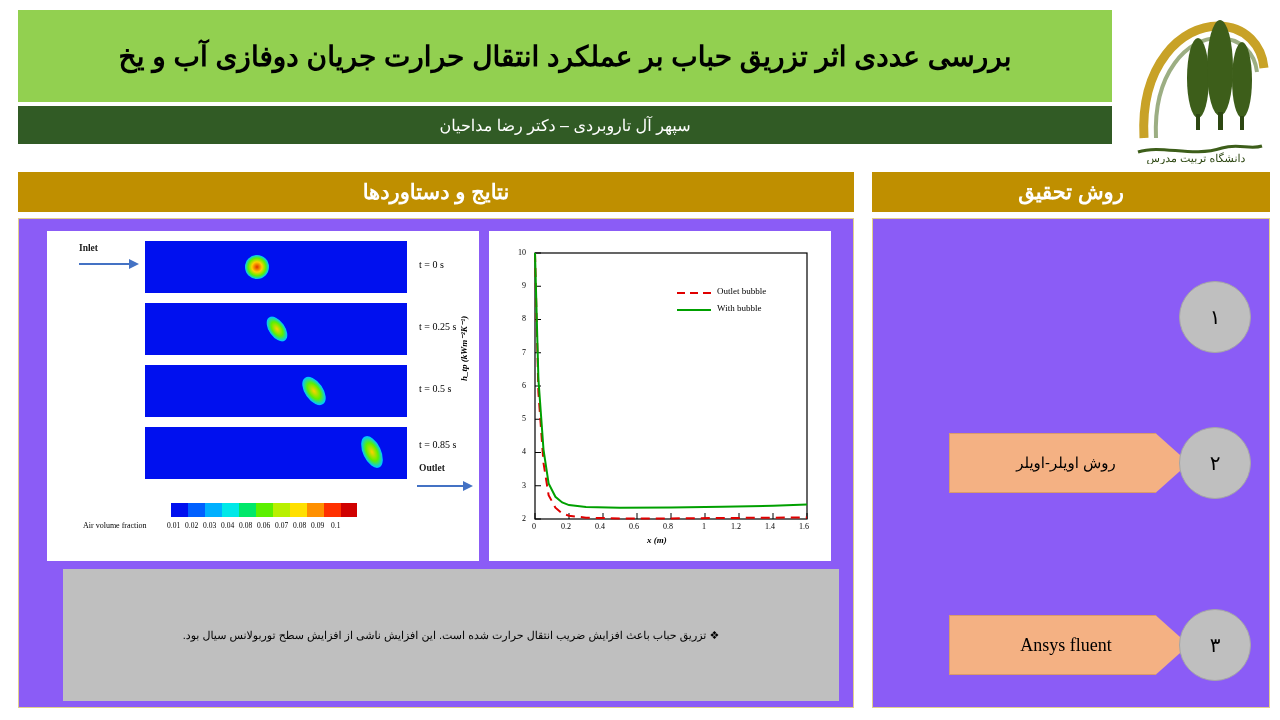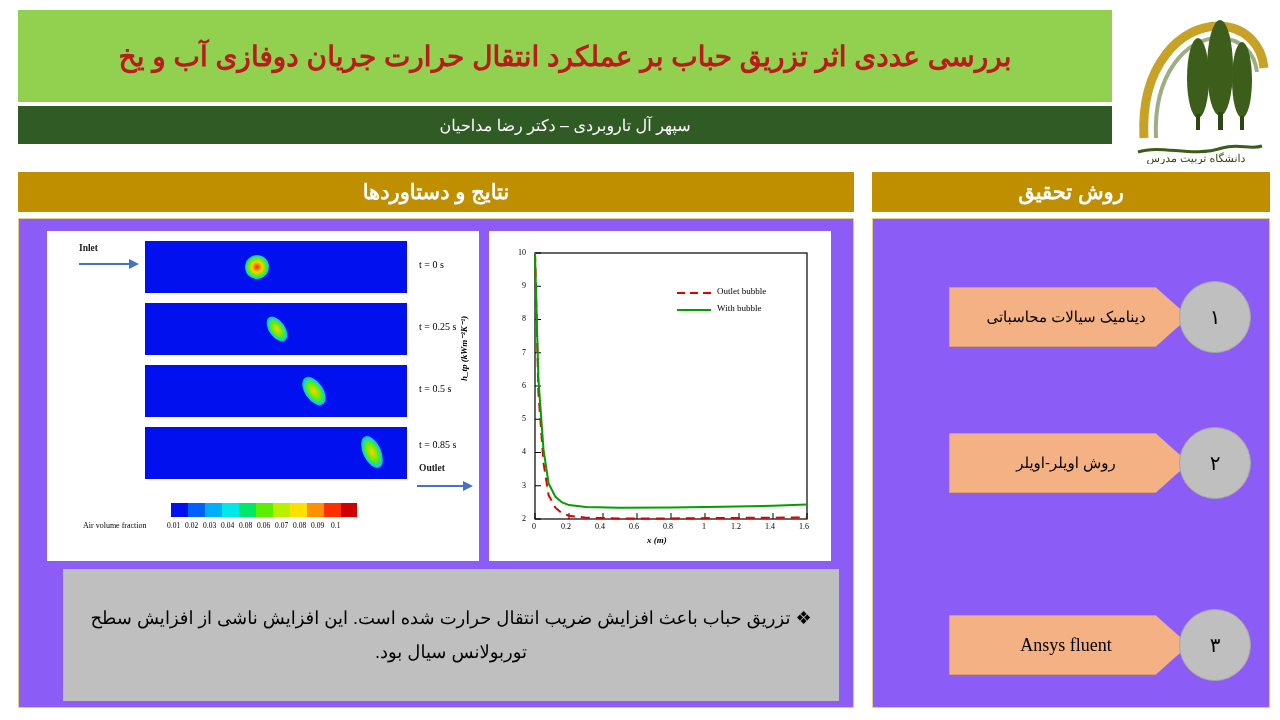--- a/index.html
+++ b/index.html
@@ -23,21 +23,21 @@
     width: 1094px;
     height: 92px;
     background: #92d050;
     display: flex;
     align-items: center;
     justify-content: center;
     box-sizing: border-box;
     padding: 0 18px;
   }
   .title-bar .title-text {
-    color: #b91c1c;
+    color: #000000;
     font-weight: bold;
     font-size: 28px;
     line-height: 1.25;
     text-align: center;
     direction: rtl;
   }
 
   .author-bar {
     position: absolute;
     left: 18px;
@@ -155,21 +155,21 @@
     height: 132px;
     background: #bfbfbf;
     box-sizing: border-box;
     display: flex;
     align-items: center;
     justify-content: center;
     padding: 10px 26px;
   }
   #conclusion-box .conc-text {
     color: #000;
-    font-size: 18px;
+    font-size: 11px;
     line-height: 1.9;
     text-align: center;
     direction: rtl;
   }
 
   
   .step {
     position: absolute;
     left: 22px;
     width: 356px;
@@ -417,23 +417,20 @@
   </div>
 
   <div id="conclusion-box">
     <div class="conc-text">❖ تزریق حباب باعث افزایش ضریب انتقال حرارت شده است. این افزایش ناشی از افزایش سطح توربولانس سیال بود.</div>
   </div>
 </div>
 
 <div class="panel" id="method-panel">
 
   <div class="step" id="step-1">
-    <div class="step-shape">
-      <div class="step-text">دینامیک سیالات محاسباتی</div>
-    </div>
     <div class="step-circle">
       <div class="step-num">۱</div>
     </div>
   </div>
 
   <div class="step" id="step-2">
     <div class="step-shape">
       <div class="step-text">روش اویلر-اویلر</div>
     </div>
     <div class="step-circle">

